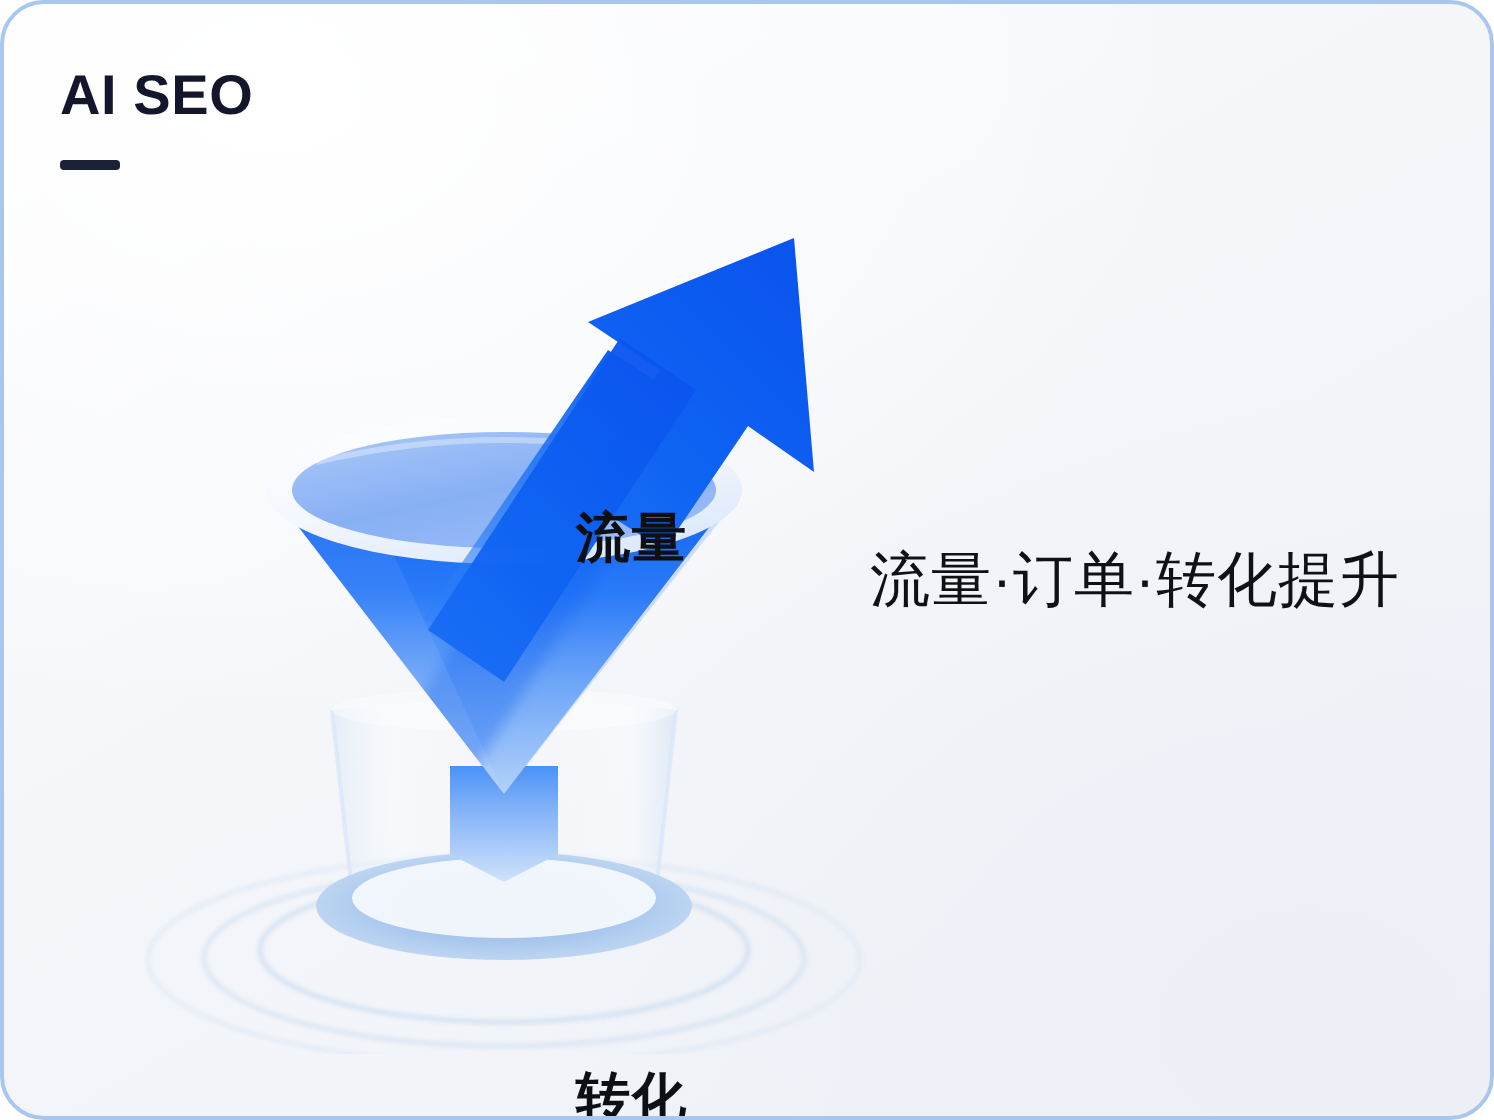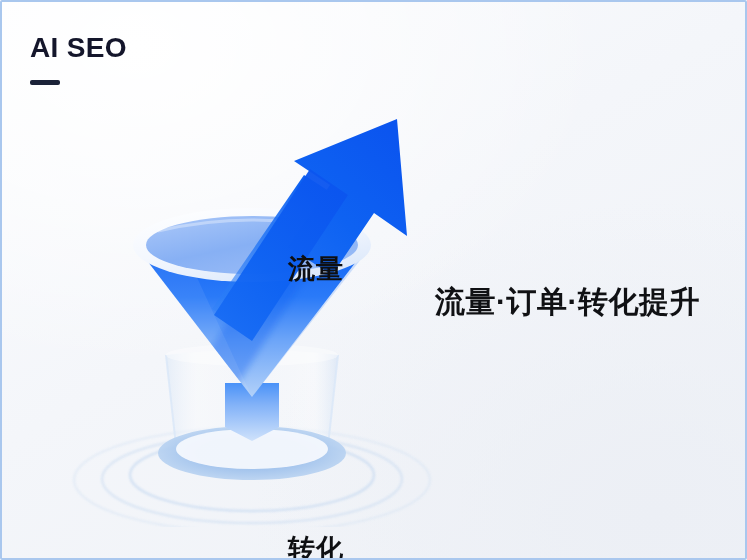--- a/index.html
+++ b/index.html
@@ -12,21 +12,21 @@
     height: 560px;
     overflow: hidden;
     font-family: "Liberation Sans", "DejaVu Sans", sans-serif;
   }
 
   #card {
     position: relative;
     width: 747px;
     height: 560px;
     box-sizing: border-box;
-    border-radius: 2px;
+    border-radius: 22px;
     border: 2px solid #a9c7ee;
     background:
       radial-gradient(ellipse 760px 520px at 18% 8%, #ffffff 0%, rgba(255,255,255,0) 62%),
       radial-gradient(ellipse 620px 480px at 88% 92%, #eceff5 0%, rgba(236,239,245,0) 65%),
       linear-gradient(150deg, #fbfcfe 0%, #f4f6fa 45%, #eef1f6 100%);
     overflow: hidden;
   }
 
   
   #header {
@@ -48,23 +48,23 @@
     width: 30px;
     height: 5px;
     border-radius: 2px;
     background: #1b2238;
   }
 
   
   #tagline {
     position: absolute;
     left: 433px;
-    top: 280px;
+    top: 268px;
     font-size: 30px;
-    font-weight: bold;
+    font-weight: normal;
     letter-spacing: 0.5px;
     color: #101114;
     white-space: nowrap;
   }
 
   
   #stage {
     position: absolute;
     left: 60px;
     top: 95px;

